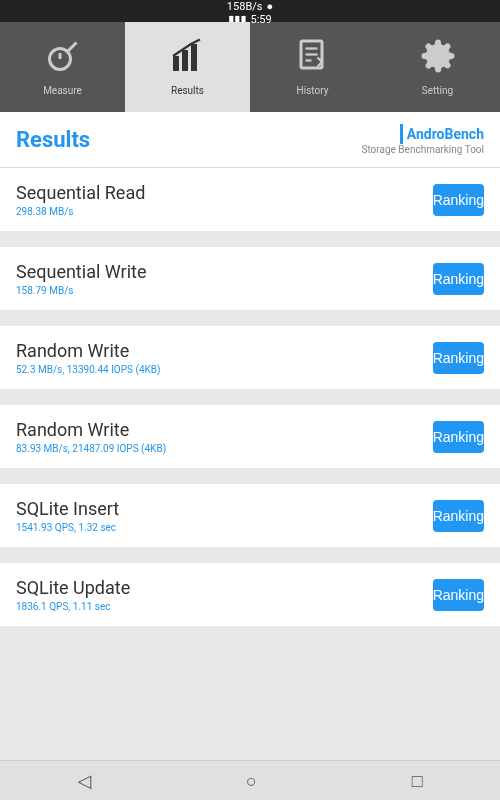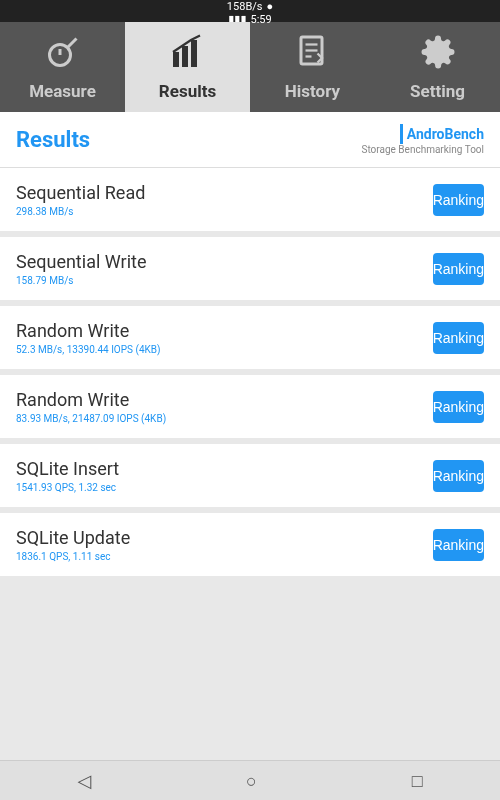--- a/index.html
+++ b/index.html
@@ -47,22 +47,22 @@
     }
     .nav-tab.active {
       background: #e0e0e0;
       color: #333;
     }
     .nav-tab .tab-icon {
       font-size: 32px;
       line-height: 1;
     }
     .nav-tab .tab-label {
-      font-size: 17px;
-      font-weight: 700;
+      font-size: 10px;
+      font-weight: 400;
     }
 
     
     .content {
       background: #e8e8e8;
       height: calc(800px - 22px - 90px - 40px);
       overflow-y: auto;
     }
 
     
@@ -101,21 +101,21 @@
       vertical-align: middle;
     }
     .brand-sub {
       font-size: 10px;
       color: #888;
     }
 
     
     .result-row {
       background: #fff;
-      margin-bottom: 6px;
+      margin-bottom: 16px;
       padding: 14px 16px;
       display: flex;
       align-items: center;
       justify-content: space-between;
     }
     .result-info {}
     .result-name {
       font-size: 18px;
       color: #333;
       font-weight: 400;

